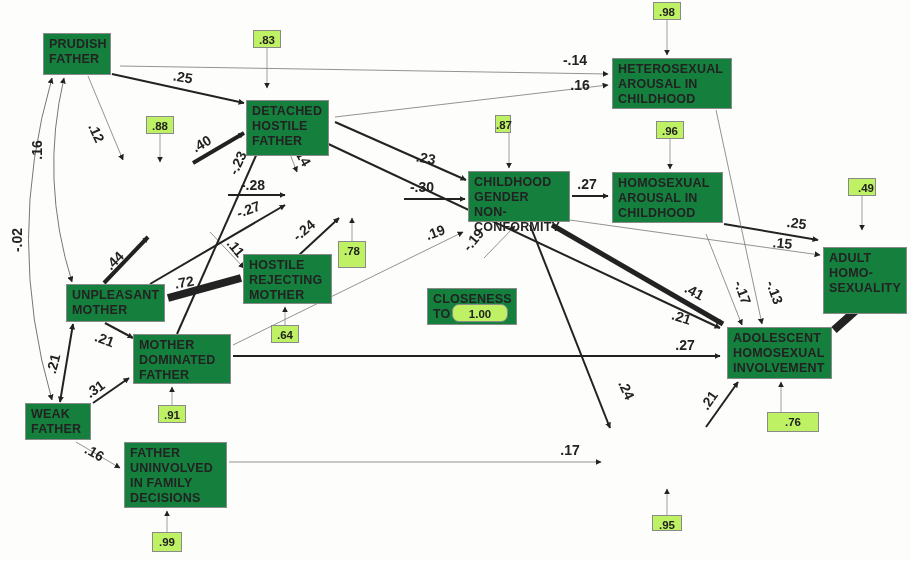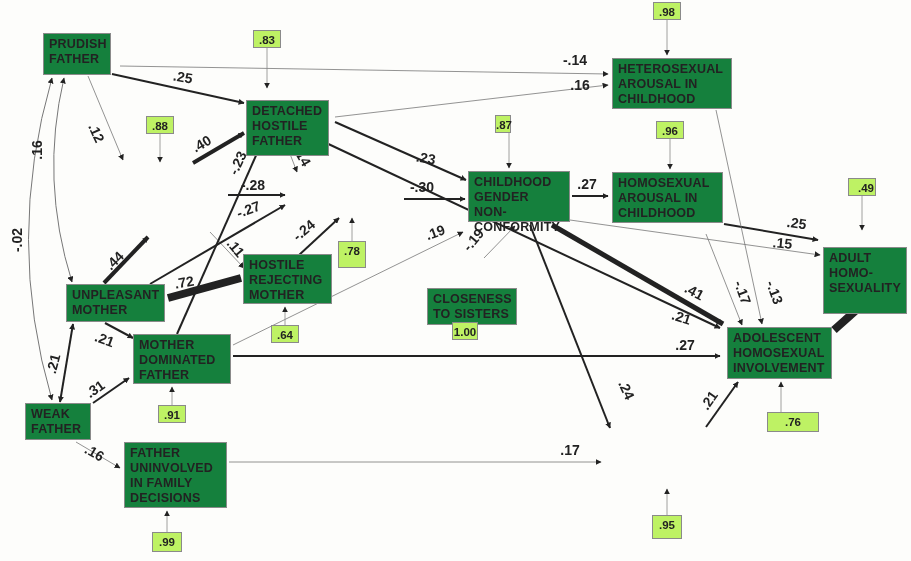--- a/index.html
+++ b/index.html
@@ -145,19 +145,19 @@
 HOMOSEXUAL
 INVOLVEMENT</div>
 
   <div class="err" style="left:253px;top:30px;width:28px;height:18px;">.83</div>
   <div class="err" style="left:146px;top:116px;width:28px;height:18px;">.88</div>
   <div class="err" style="left:338px;top:241px;width:28px;height:27px;">.78</div>
   <div class="err" style="left:271px;top:325px;width:28px;height:18px;">.64</div>
   <div class="err" style="left:158px;top:405px;width:28px;height:18px;">.91</div>
   <div class="err" style="left:152px;top:532px;width:30px;height:20px;">.99</div>
   <div class="err" style="left:495px;top:115px;width:16px;height:18px;">.87</div>
-  <div class="err" style="left:452px;top:322px;width:26px;height:18px;">1.00</div>
+  <div class="err" style="left:452px;top:304px;width:56px;height:18px;border-radius:7px;">1.00</div>
   <div class="err" style="left:653px;top:2px;width:28px;height:18px;">.98</div>
   <div class="err" style="left:656px;top:121px;width:28px;height:18px;">.96</div>
   <div class="err" style="left:848px;top:178px;width:28px;height:18px;padding-left:8px;">.49</div>
   <div class="err" style="left:767px;top:412px;width:52px;height:20px;">.76</div>
-  <div class="err" style="left:652px;top:515px;width:30px;height:24px;">.95</div>
+  <div class="err" style="left:652px;top:515px;width:30px;height:16px;">.95</div>
 </div>
 
 </body></html>

